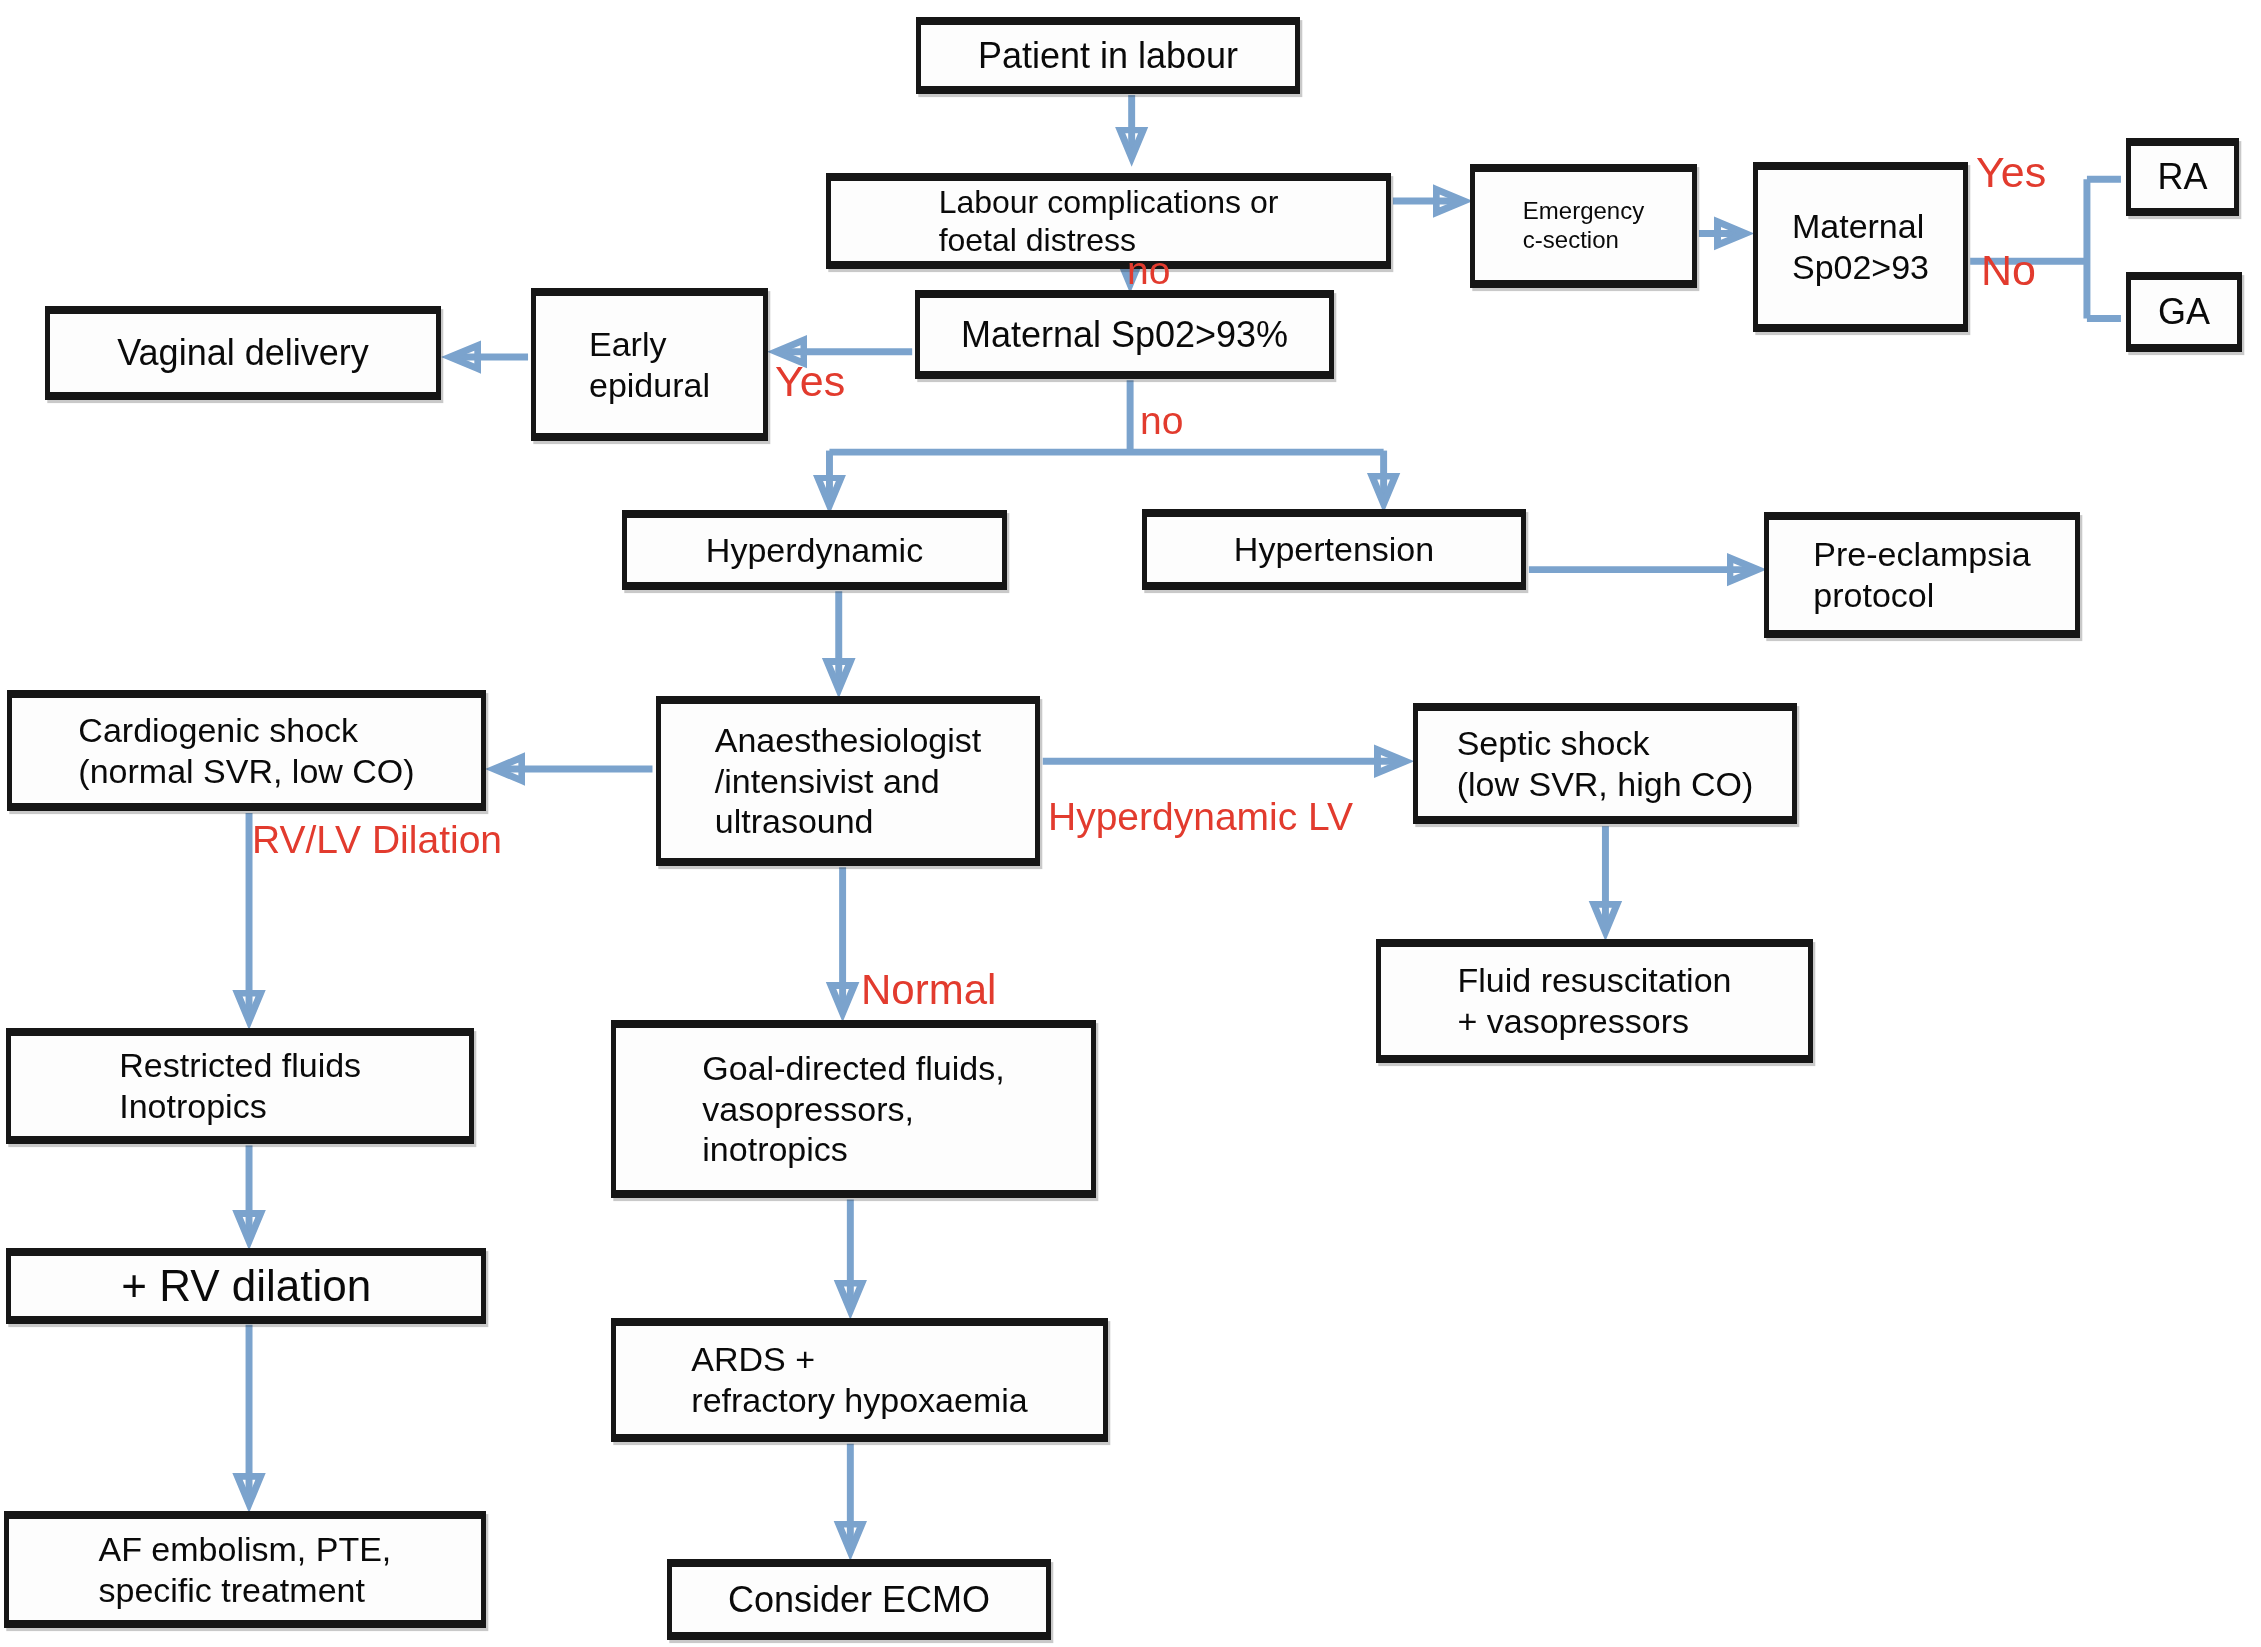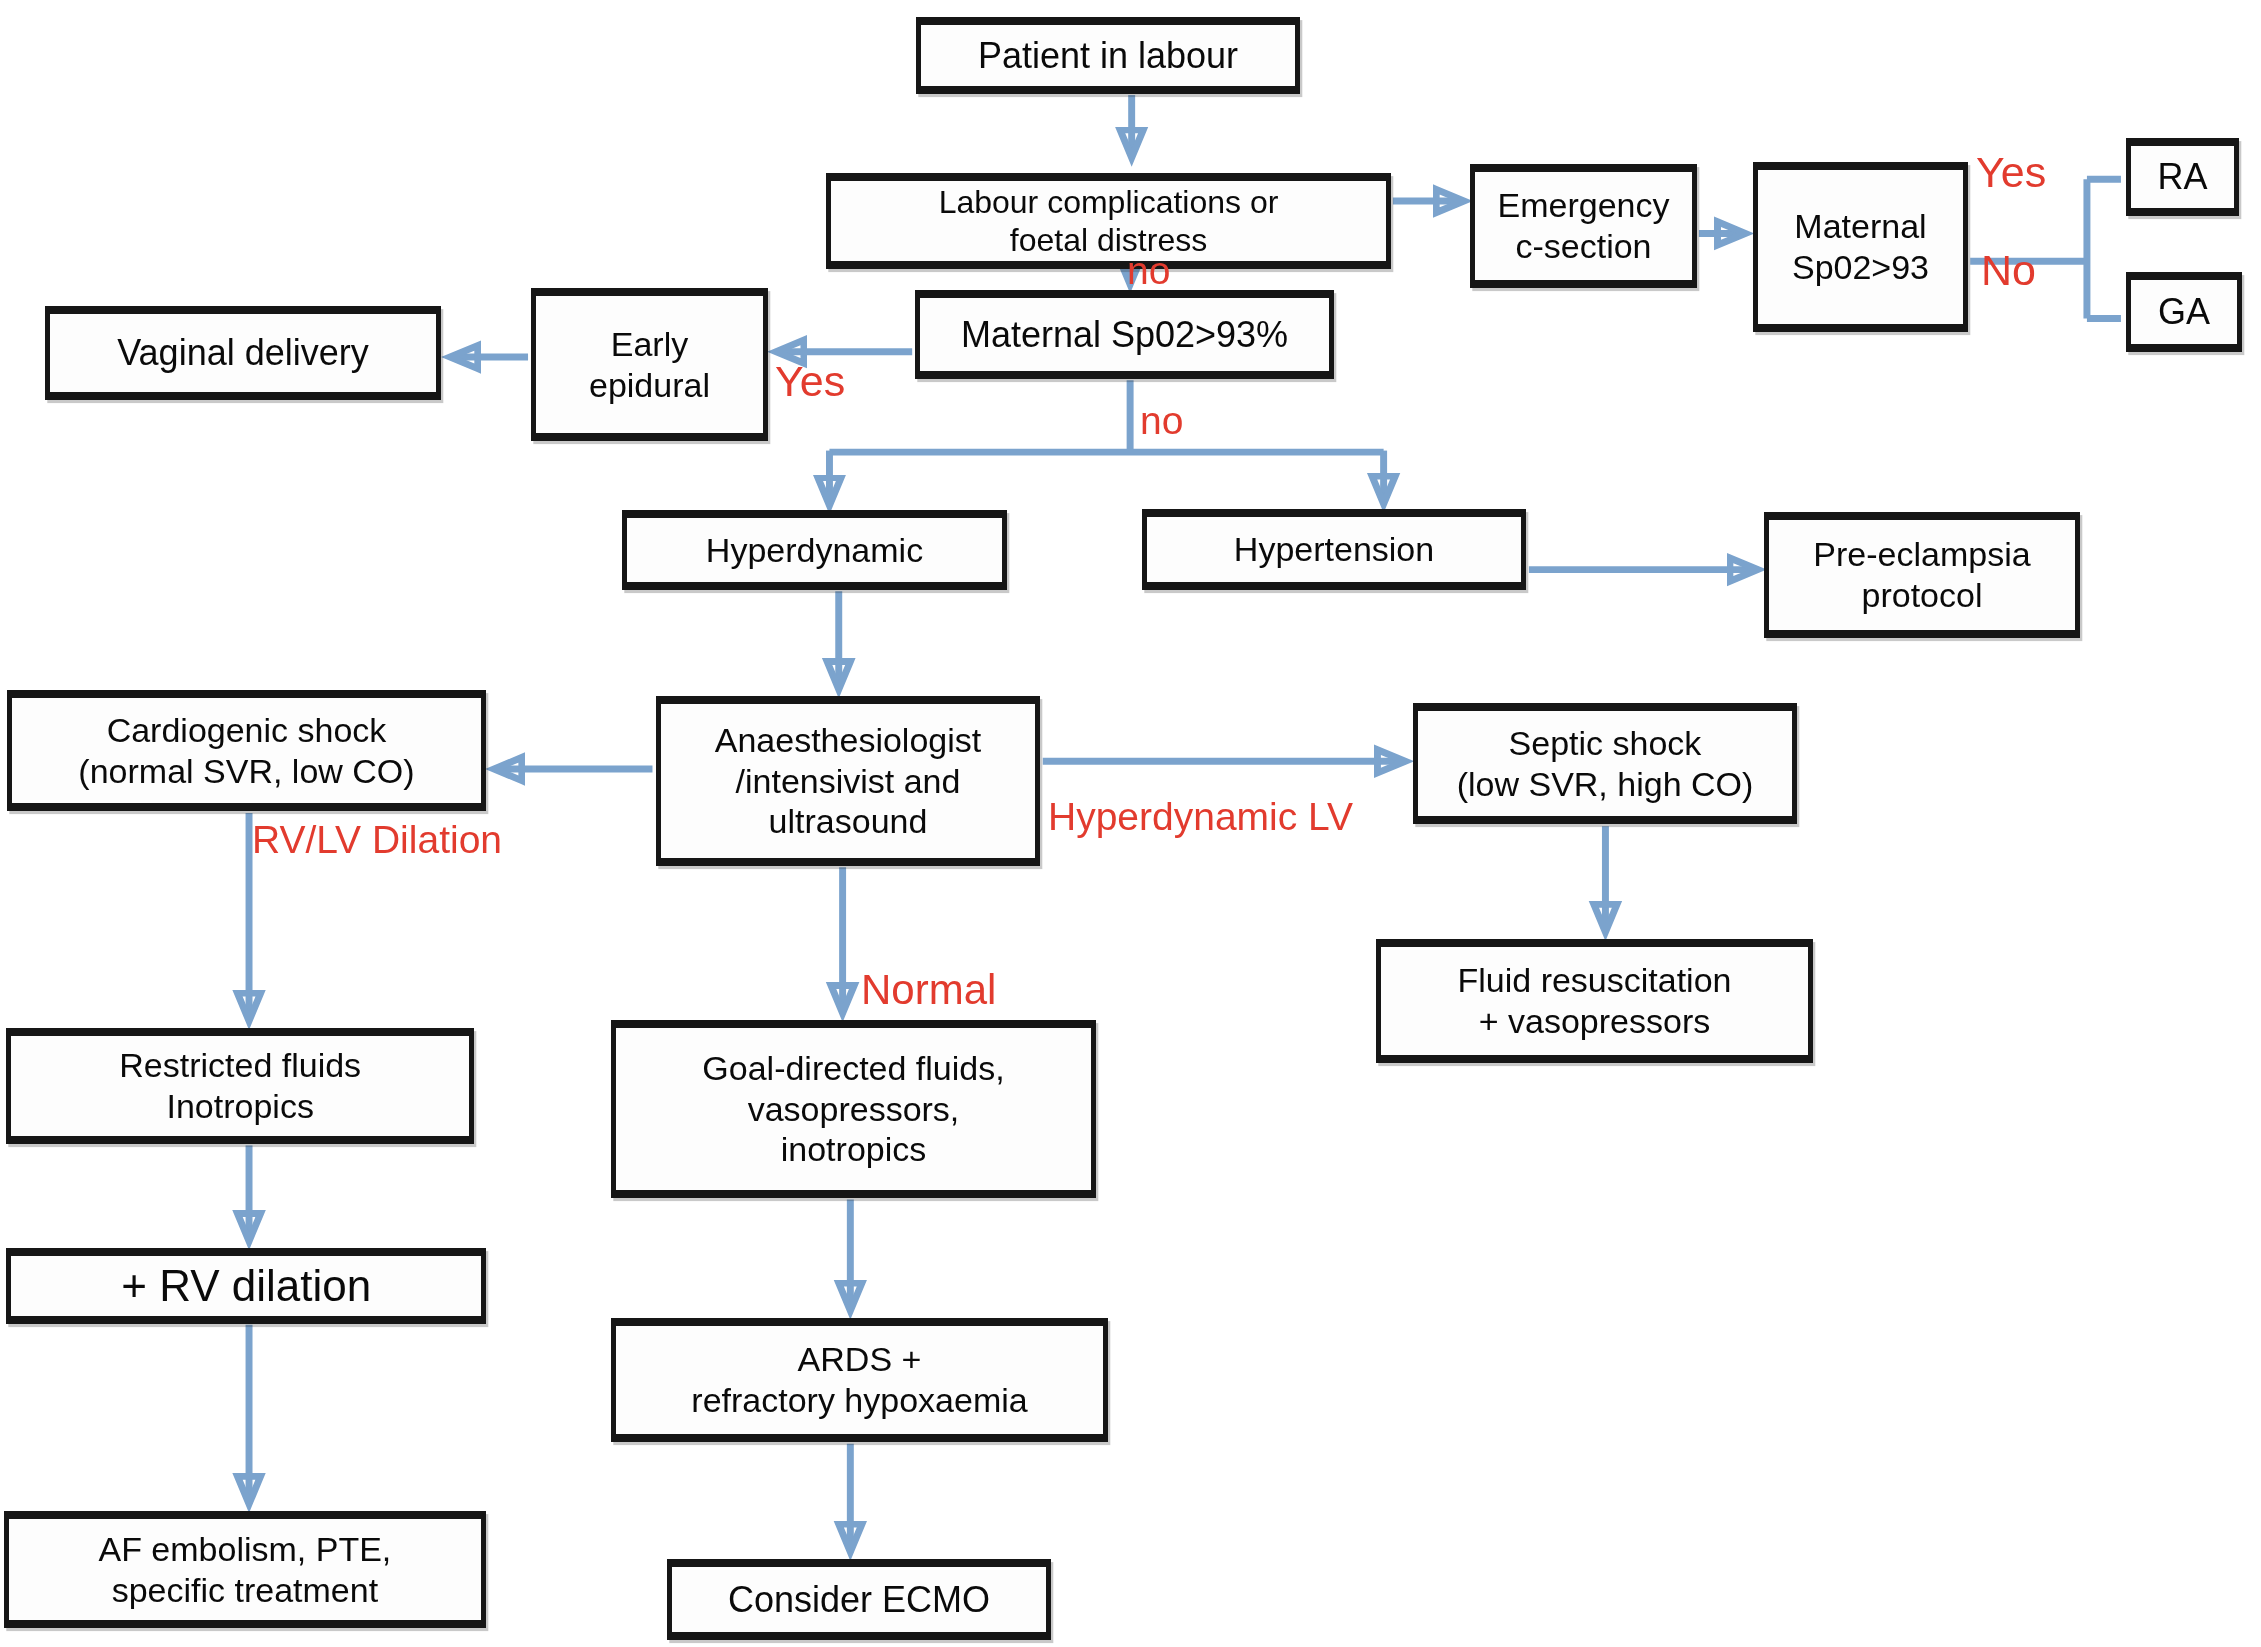--- a/index.html
+++ b/index.html
@@ -20,21 +20,21 @@
   }
   .wires{position:absolute;left:0;top:0;z-index:1;pointer-events:none;}
   .wires path{stroke:var(--arrow);stroke-width:9;fill:none;}
   .node{
     position:absolute;z-index:2;box-sizing:border-box;
     background:var(--box-fill);
     border:5.4px solid var(--box-border);
     border-top-width:8.5px;border-bottom-width:8.5px;
     box-shadow:2.3px 3.1px 0 rgba(40,40,40,.25);
     display:flex;align-items:center;justify-content:center;
-    text-align:center;color:var(--text);
+    color:var(--text);
   }
   .nlabel{white-space:pre-line;line-height:1.2;}
   .elabel{position:absolute;z-index:3;color:var(--edge-label);white-space:nowrap;}
 </style>
 </head>
 <body>
 
 <div id="canvas">
 
   <svg class="wires" width="2261" height="1647" viewBox="0 0 2925 2131">
@@ -68,21 +68,21 @@
 
   <div class="node" style="left:916px;top:17px;width:384px;height:77px;font-size:36px">
     <span class="nlabel">Patient in labour</span>
     </div>
 
   <div class="node" style="left:826px;top:173px;width:565px;height:96px;font-size:32px">
     <span class="nlabel">Labour complications or
 foetal distress</span>
     </div>
 
-  <div class="node" style="left:1470px;top:164px;width:227px;height:124px;font-size:34px">
+  <div class="node" style="left:1470px;top:164px;width:227px;height:124px;font-size:24px">
     <span class="nlabel">Emergency
 c-section</span>
     </div>
 
   <div class="node" style="left:1753px;top:162px;width:215px;height:170px;font-size:34px">
     <span class="nlabel">Maternal
 Sp02&gt;93</span>
     </div>
 
   <div class="node" style="left:2126px;top:138px;width:113px;height:78px;font-size:36px">

